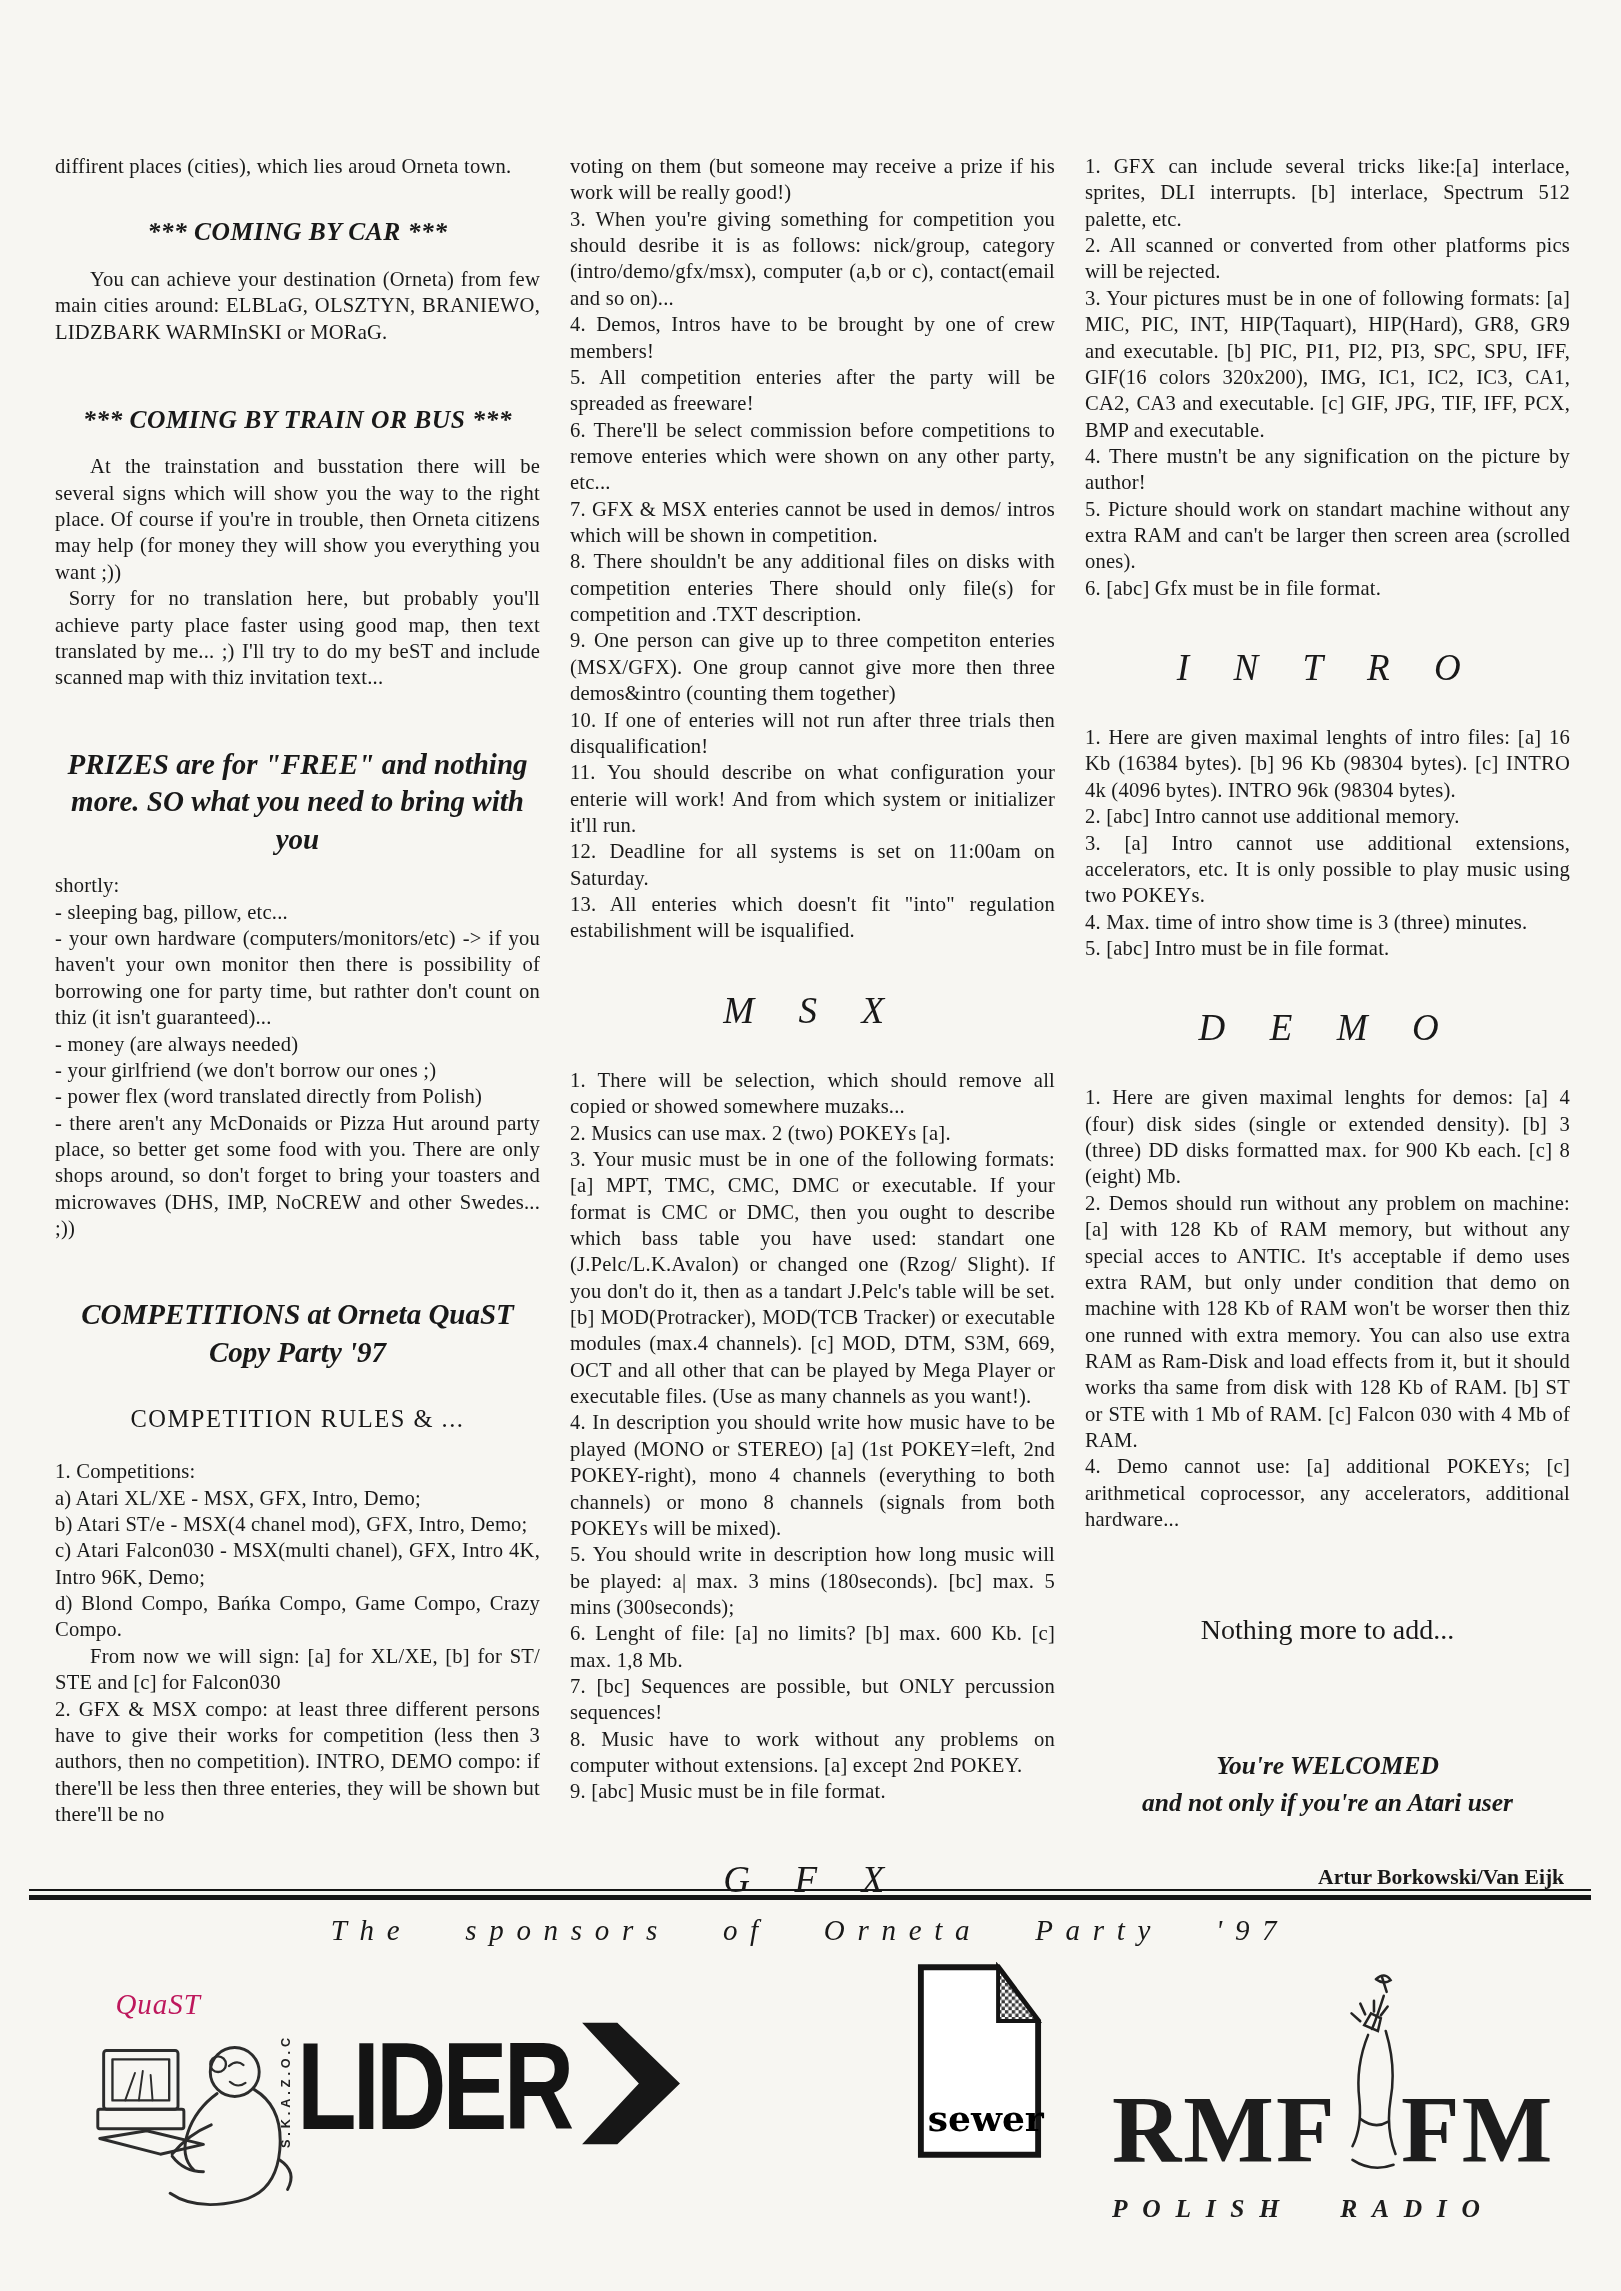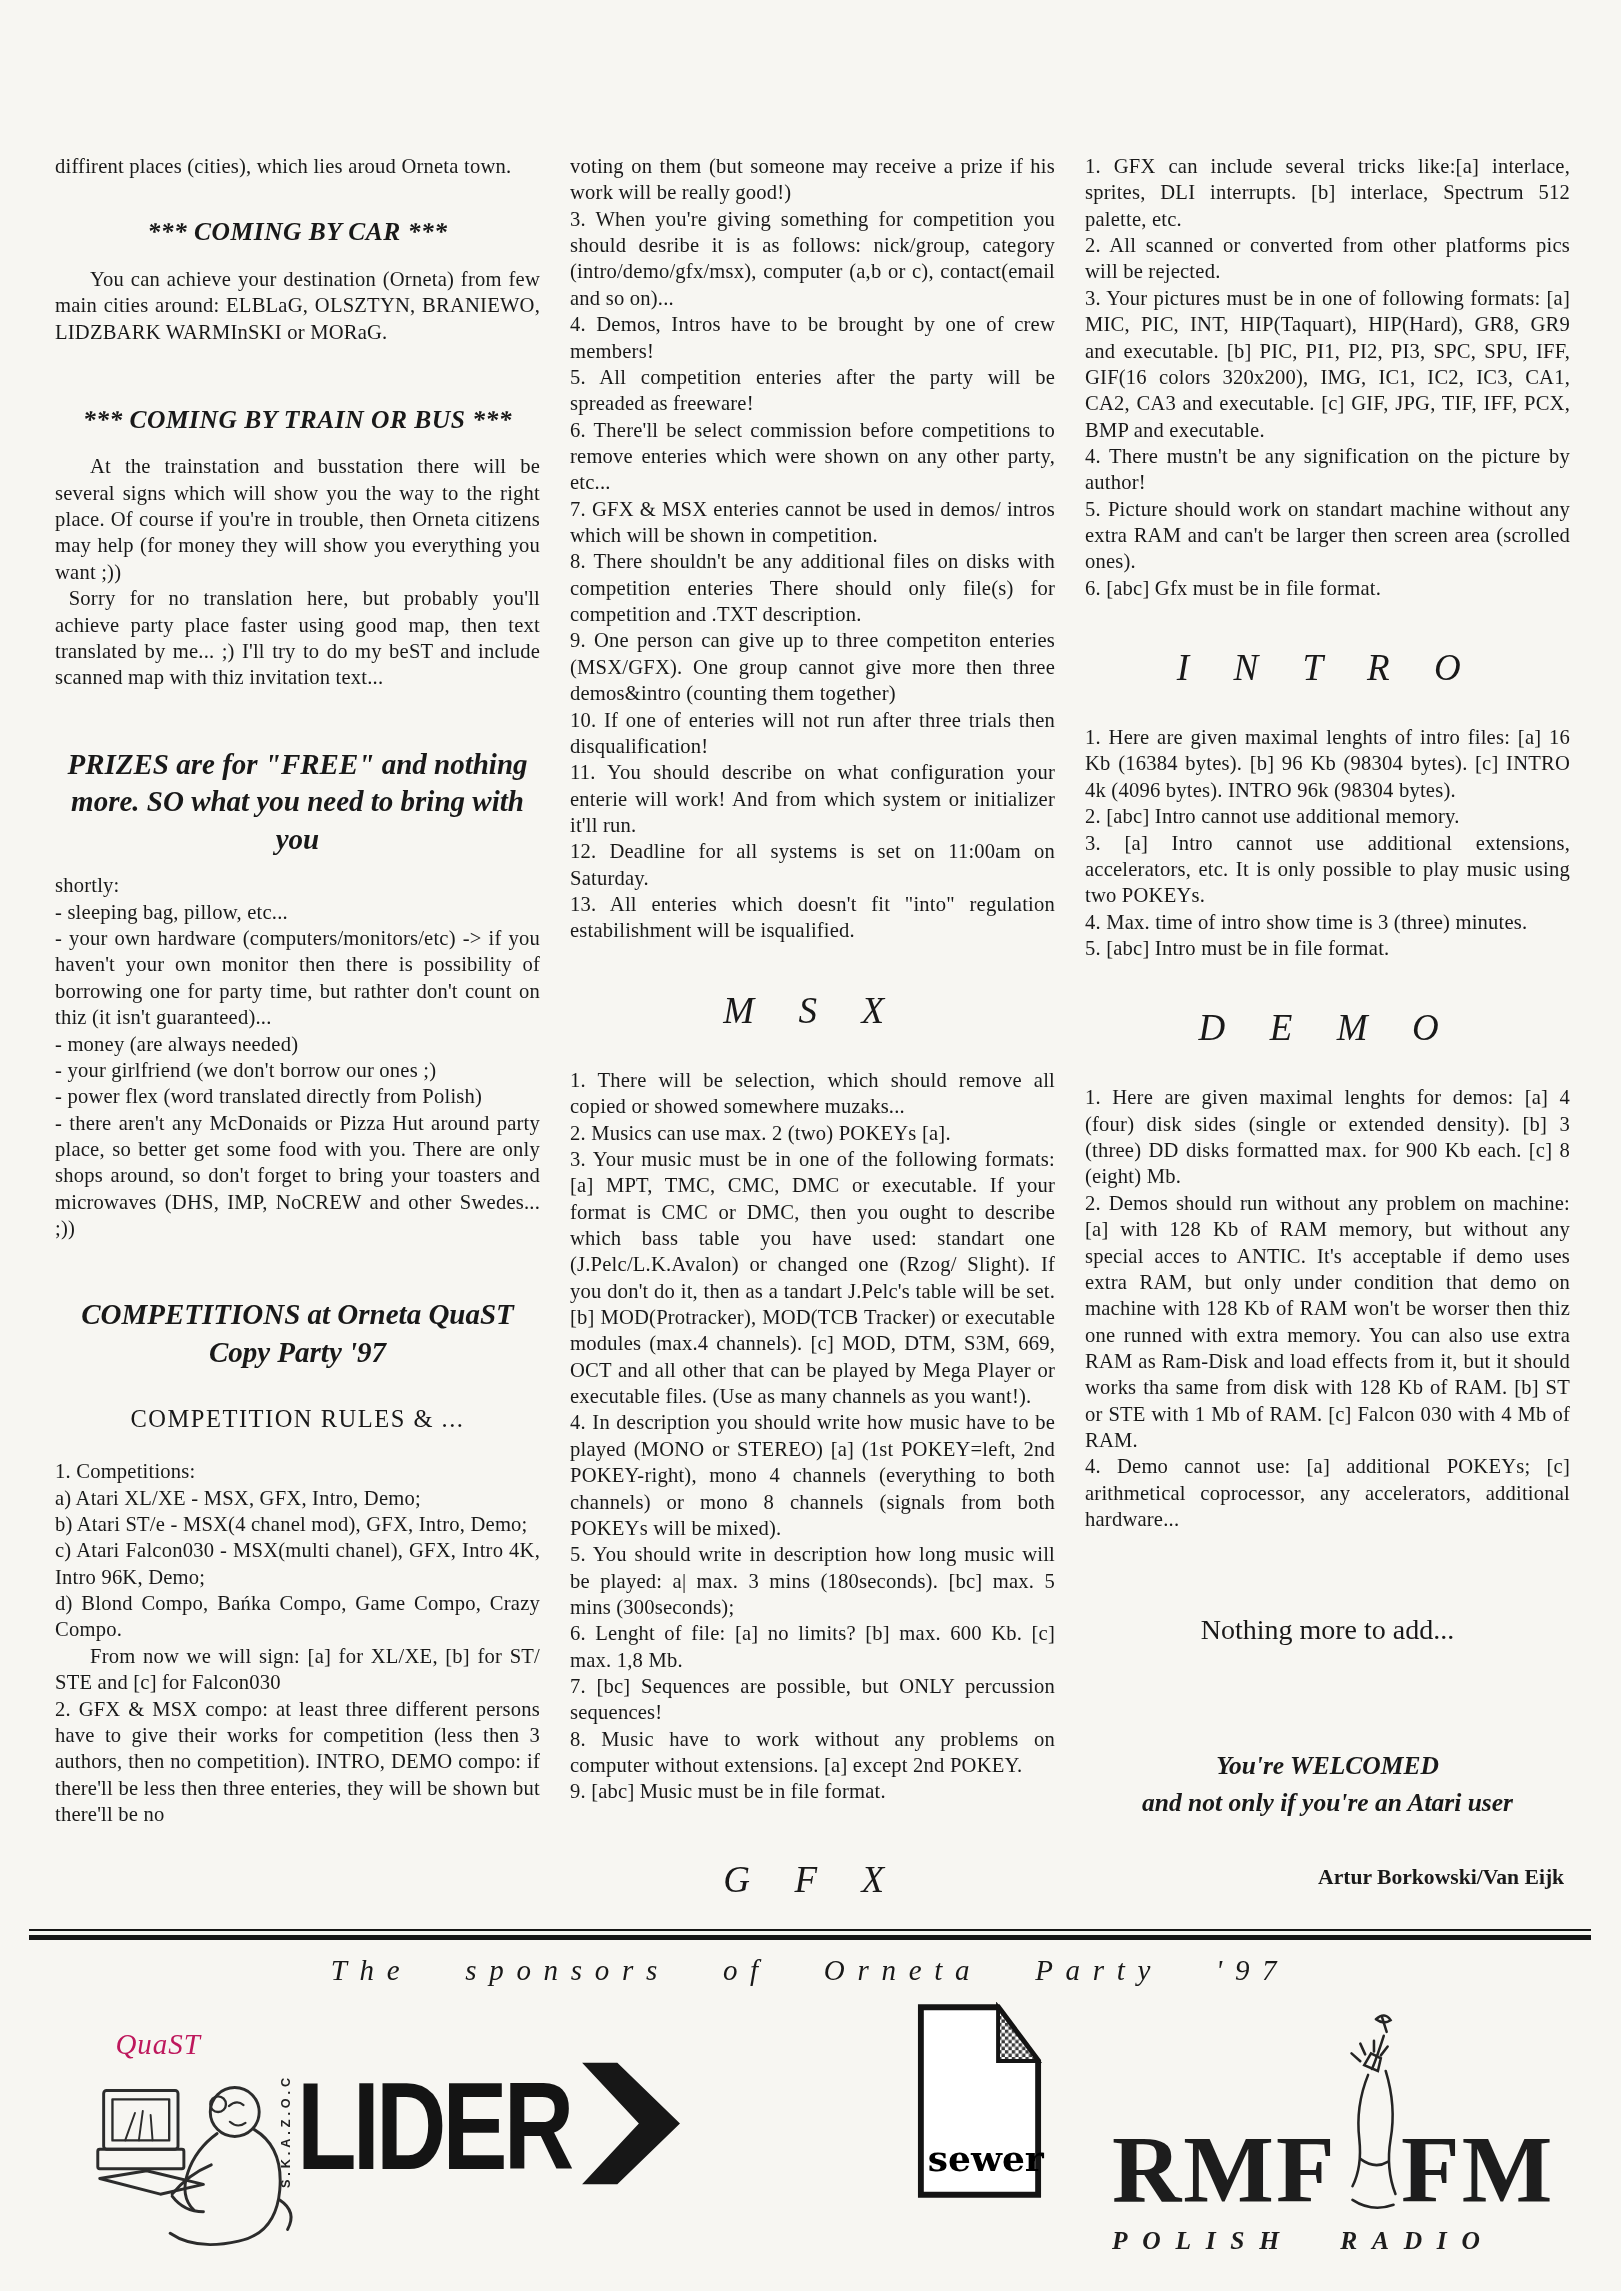--- a/index.html
+++ b/index.html
@@ -58,21 +58,21 @@
   .welcome{
     font-style:italic;font-weight:bold;
     font-size:25.5px;text-align:center;
     margin:102px 0 0;line-height:1.45;
   }
   .author{
     font-size:21.6px;font-weight:bold;
     text-align:right;margin:43px 5.9px 0 0;
   }
   
-  .footer{position:absolute;left:29px;top:1929px;width:1562px;}
+  .footer{position:absolute;left:29px;top:1889px;width:1562px;}
   .rule{border-top:2.9px solid #161616;border-bottom:5.9px solid #161616;height:3.9px;}
   .sponsors-title{
     font-style:italic;
     font-size:29px;
     letter-spacing:12.7px;
     word-spacing:33px;
     text-align:center;
     margin-top:13.7px;
     white-space:nowrap;
   }
@@ -107,21 +107,21 @@
   }
   .rmf-row{display:flex;align-items:flex-end;}
   .rmf-word{
     font-family:"Liberation Serif", serif;
     font-weight:bold;font-size:96px;line-height:1;
     color:#1d1d1d;letter-spacing:2px;
   }
   .rmf-sub{
     font-style:italic;font-weight:bold;
     font-size:25.5px;letter-spacing:14.7px;word-spacing:25.5px;
-    color:#1d1d1d;margin-top:8px;white-space:nowrap;
+    color:#1d1d1d;margin-top:16px;white-space:nowrap;
   }
 </style>
 </head>
 <body>
 
 <div class="page">
 
   <div class="columns">
 
     <div class="col">

